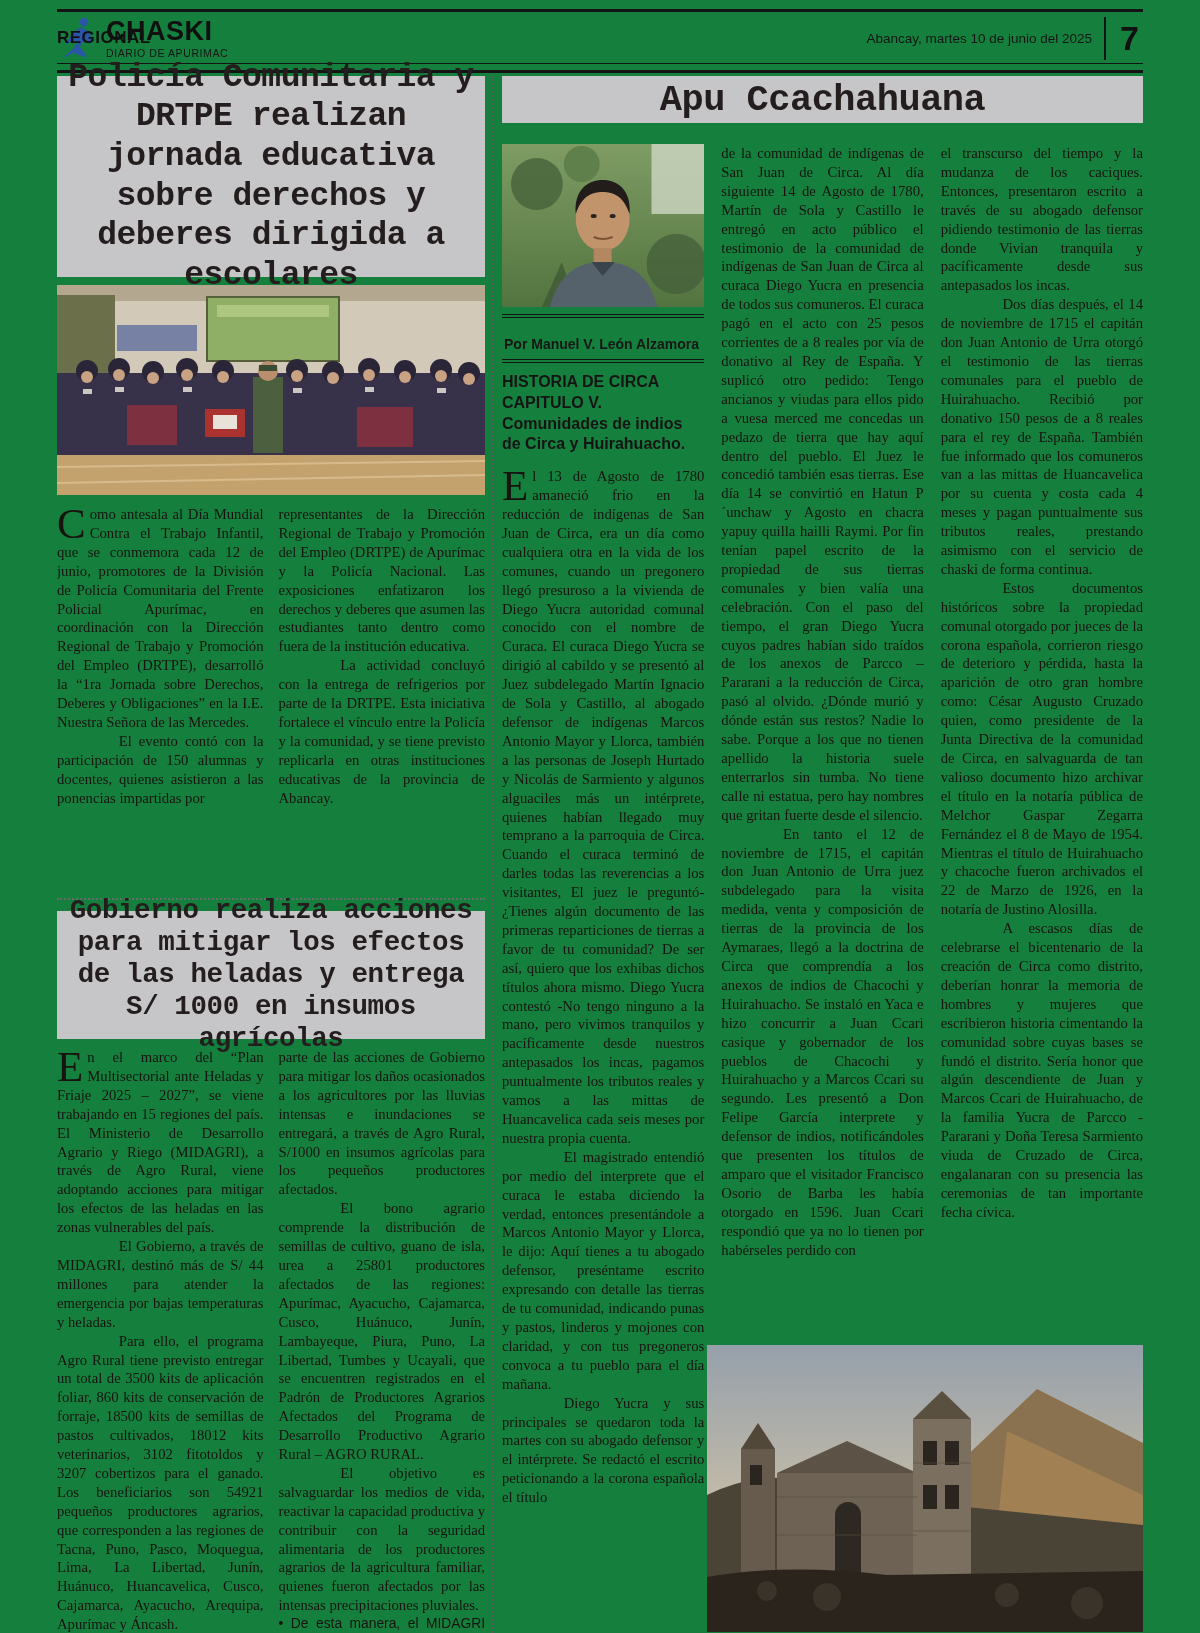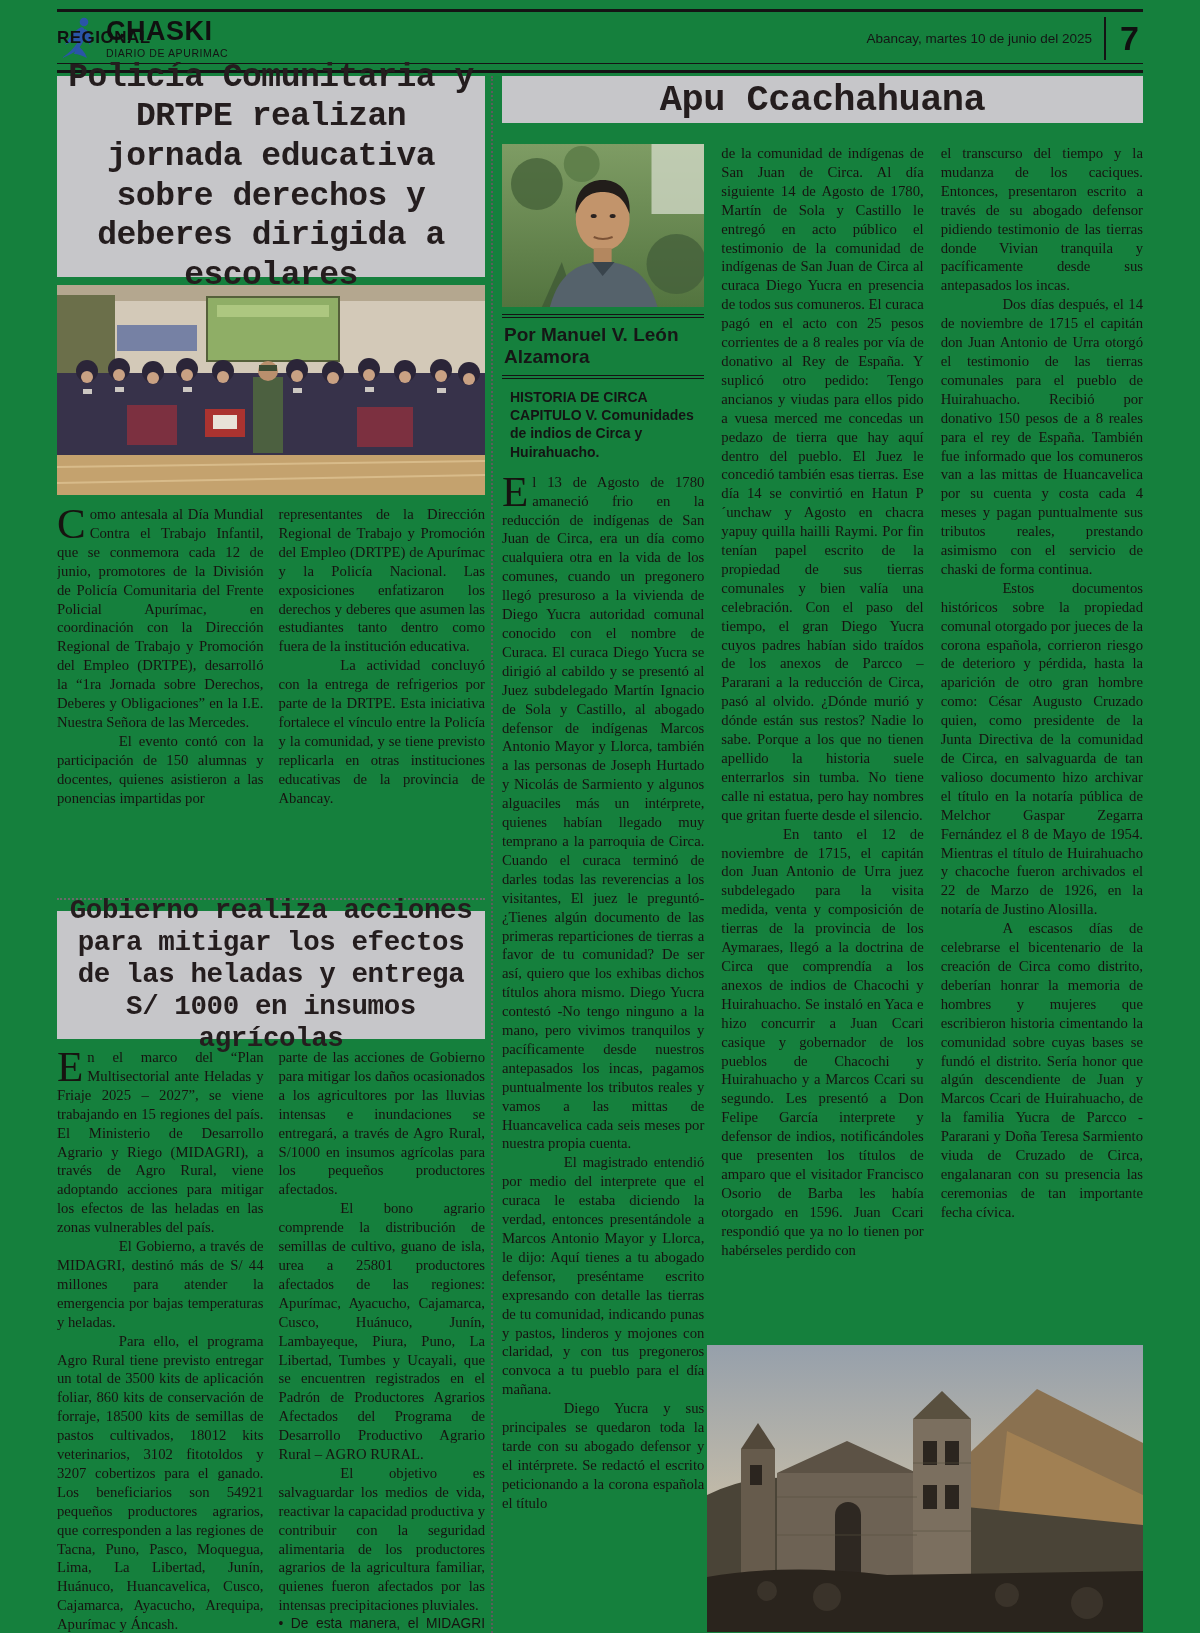--- a/index.html
+++ b/index.html
@@ -39,25 +39,25 @@
   .three-col{display:grid;grid-template-columns:1fr 1fr 1fr;column-gap:17px;}
   .para{margin:0;text-align:justify;font-size:14.7px;line-height:18.9px;
         text-justify:inter-word;hyphens:auto;}
   .para.ind{text-indent:4.2em;}
   .para.sans{font-family:"Liberation Sans",sans-serif;font-size:13.8px;}
   .dropcap{float:left;font-size:43px;line-height:33px;padding:2px 4px 0 0;font-weight:400;}
   .grid-police{height:380px;overflow:hidden;margin-top:10px;}
   .dot-rule{border-top:2px dotted #6a6a6a;margin:13px 0 11px 0;height:0;}
   .grid-gob{margin-top:9px;}
   
-  .byline{font-family:"Liberation Sans",sans-serif;font-size:19px;font-weight:700;color:#161616;
+  .byline{font-family:"Liberation Sans",sans-serif;font-size:14px;font-weight:700;color:#161616;
           border-top:4px double #141414;border-bottom:4px double #141414;
-          padding:6px 2px 7px 2px;margin:7px 0 9px 0;}
-  .hist-head{font-family:"Liberation Sans",sans-serif;font-size:14px;font-weight:700;
-             line-height:1.3;color:#141414;margin:2px 0 12px 8px;}
+          padding:18px 2px 7px 2px;margin:7px 0 9px 0;}
+  .hist-head{font-family:"Liberation Sans",sans-serif;font-size:16px;font-weight:700;
+             line-height:1.3;color:#141414;margin:2px 0 12px 0;}
   
   .photo{display:block;}
   .photo-group{width:428px;height:210px;margin-top:8px;}
   .photo-portrait{width:100%;height:163px;}
   .photo-church{position:absolute;left:205px;top:1269px;width:436px;height:287px;z-index:3;}
   svg{display:block;}
 </style>
 </head>
 <body>
 
@@ -218,21 +218,21 @@
 
         <div class="byline">Por Manuel V. León Alzamora</div>
 
         <div class="hist-head">
           <div>HISTORIA DE CIRCA</div>
           <div>CAPITULO V. Comunidades de indios de Circa y Huirahuacho.</div>
         </div>
 
         <p class="para"><span class="dropcap">E</span><span>l 13 de Agosto de 1780 amaneció frio en la reducción de indígenas de San Juan de Circa, era un día como cualquiera otra en la vida de los comunes, cuando un pregonero llegó presuroso a la vivienda de Diego Yucra autoridad comunal conocido con el nombre de Curaca. El curaca Diego Yucra se dirigió al cabildo y se presentó al Juez subdelegado Martín Ignacio de Sola y Castillo, al abogado defensor de indígenas Marcos Antonio Mayor y Llorca, también a las personas de Joseph Hurtado y Nicolás de Sarmiento y algunos alguaciles más un intérprete, quienes habían llegado muy temprano a la parroquia de Circa. Cuando el curaca terminó de darles todas las reverencias a los visitantes, El juez le preguntó- ¿Tienes algún documento de las primeras reparticiones de tierras a favor de tu comunidad? De ser así, quiero que los exhibas dichos títulos ahora mismo. Diego Yucra contestó -No tengo ninguno a la mano, pero vivimos tranquilos y pacíficamente desde nuestros antepasados los incas, pagamos puntualmente los tributos reales y vamos a las mittas de Huancavelica cada seis meses por nuestra propia cuenta.</span></p>
         <p class="para ind">El magistrado entendió por medio del interprete que el curaca le estaba diciendo la verdad, entonces presentándole a Marcos Antonio Mayor y Llorca, le dijo: Aquí tienes a tu abogado defensor, preséntame escrito expresando con detalle las tierras de tu comunidad, indicando punas y pastos, linderos y mojones con claridad, y con tus pregoneros convoca a tu pueblo para el día mañana.</p>
-        <p class="para ind">Diego Yucra y sus principales se quedaron toda la tarde con su abogado defensor y el intérprete. Se redactó el escrito peticionando a la corona española el título</p>
+        <p class="para ind">Diego Yucra y sus principales se quedaron toda la martes con su abogado defensor y el intérprete. Se redactó el escrito peticionando a la corona española el título</p>
       </div>
 
       <div>
         <p class="para">de la comunidad de indígenas de San Juan de Circa. Al día siguiente 14 de Agosto de 1780, Martín de Sola y Castillo le entregó en acto público el testimonio de la comunidad de indígenas de San Juan de Circa al curaca Diego Yucra en presencia de todos sus comuneros. El curaca pagó en el acto con 25 pesos corrientes de a 8 reales por vía de donativo al Rey de España. Y suplicó otro pedido: Tengo ancianos y viudas para ellos pido a vuesa merced me concedas un pedazo de tierra que hay aquí dentro del pueblo. El Juez le concedió también esas tierras. Ese día 14 se convirtió en Hatun P´unchaw y Agosto en chacra yapuy quilla hailli Raymi. Por fin tenían papel escrito de la propiedad de sus tierras comunales y bien valía una celebración. Con el paso del tiempo, el gran Diego Yucra cuyos padres habían sido traídos de los anexos de Parcco – Pararani a la reducción de Circa, pasó al olvido. ¿Dónde murió y dónde están sus restos? Nadie lo sabe. Porque a los que no tienen apellido la historia suele enterrarlos sin tumba. No tiene calle ni estatua, pero hay nombres que gritan fuerte desde el silencio.</p>
         <p class="para ind">En tanto el 12 de noviembre de 1715, el capitán don Juan Antonio de Urra juez subdelegado para la visita medida, venta y composición de tierras de la provincia de los Aymaraes, llegó a la doctrina de Circa que comprendía a los anexos de indios de Chacochi y Huirahuacho. Se instaló en Yaca e hizo concurrir a Juan Ccari casique y gobernador de los pueblos de Chacochi y Huirahuacho y a Marcos Ccari su segundo. Les presentó a Don Felipe García interprete y defensor de indios, notificándoles que presenten los títulos de amparo que el visitador Francisco Osorio de Barba les había otorgado en 1596. Juan Ccari respondió que ya no lo tienen por habérseles perdido con</p>
       </div>
 
       <div>
         <p class="para">el transcurso del tiempo y la mudanza de los caciques. Entonces, presentaron escrito a través de su abogado defensor pidiendo testimonio de las tierras donde Vivian tranquila y pacíficamente desde sus antepasados los incas.</p>
         <p class="para ind">Dos días después, el 14 de noviembre de 1715 el capitán don Juan Antonio de Urra otorgó el testimonio de las tierras comunales para el pueblo de Huirahuacho. Recibió por donativo 150 pesos de a 8 reales para el rey de España. También fue informado que los comuneros van a las mittas de Huancavelica por su cuenta y costa cada 4 meses y pagan puntualmente sus tributos reales, prestando asimismo con el servicio de chaski de forma continua.</p>

